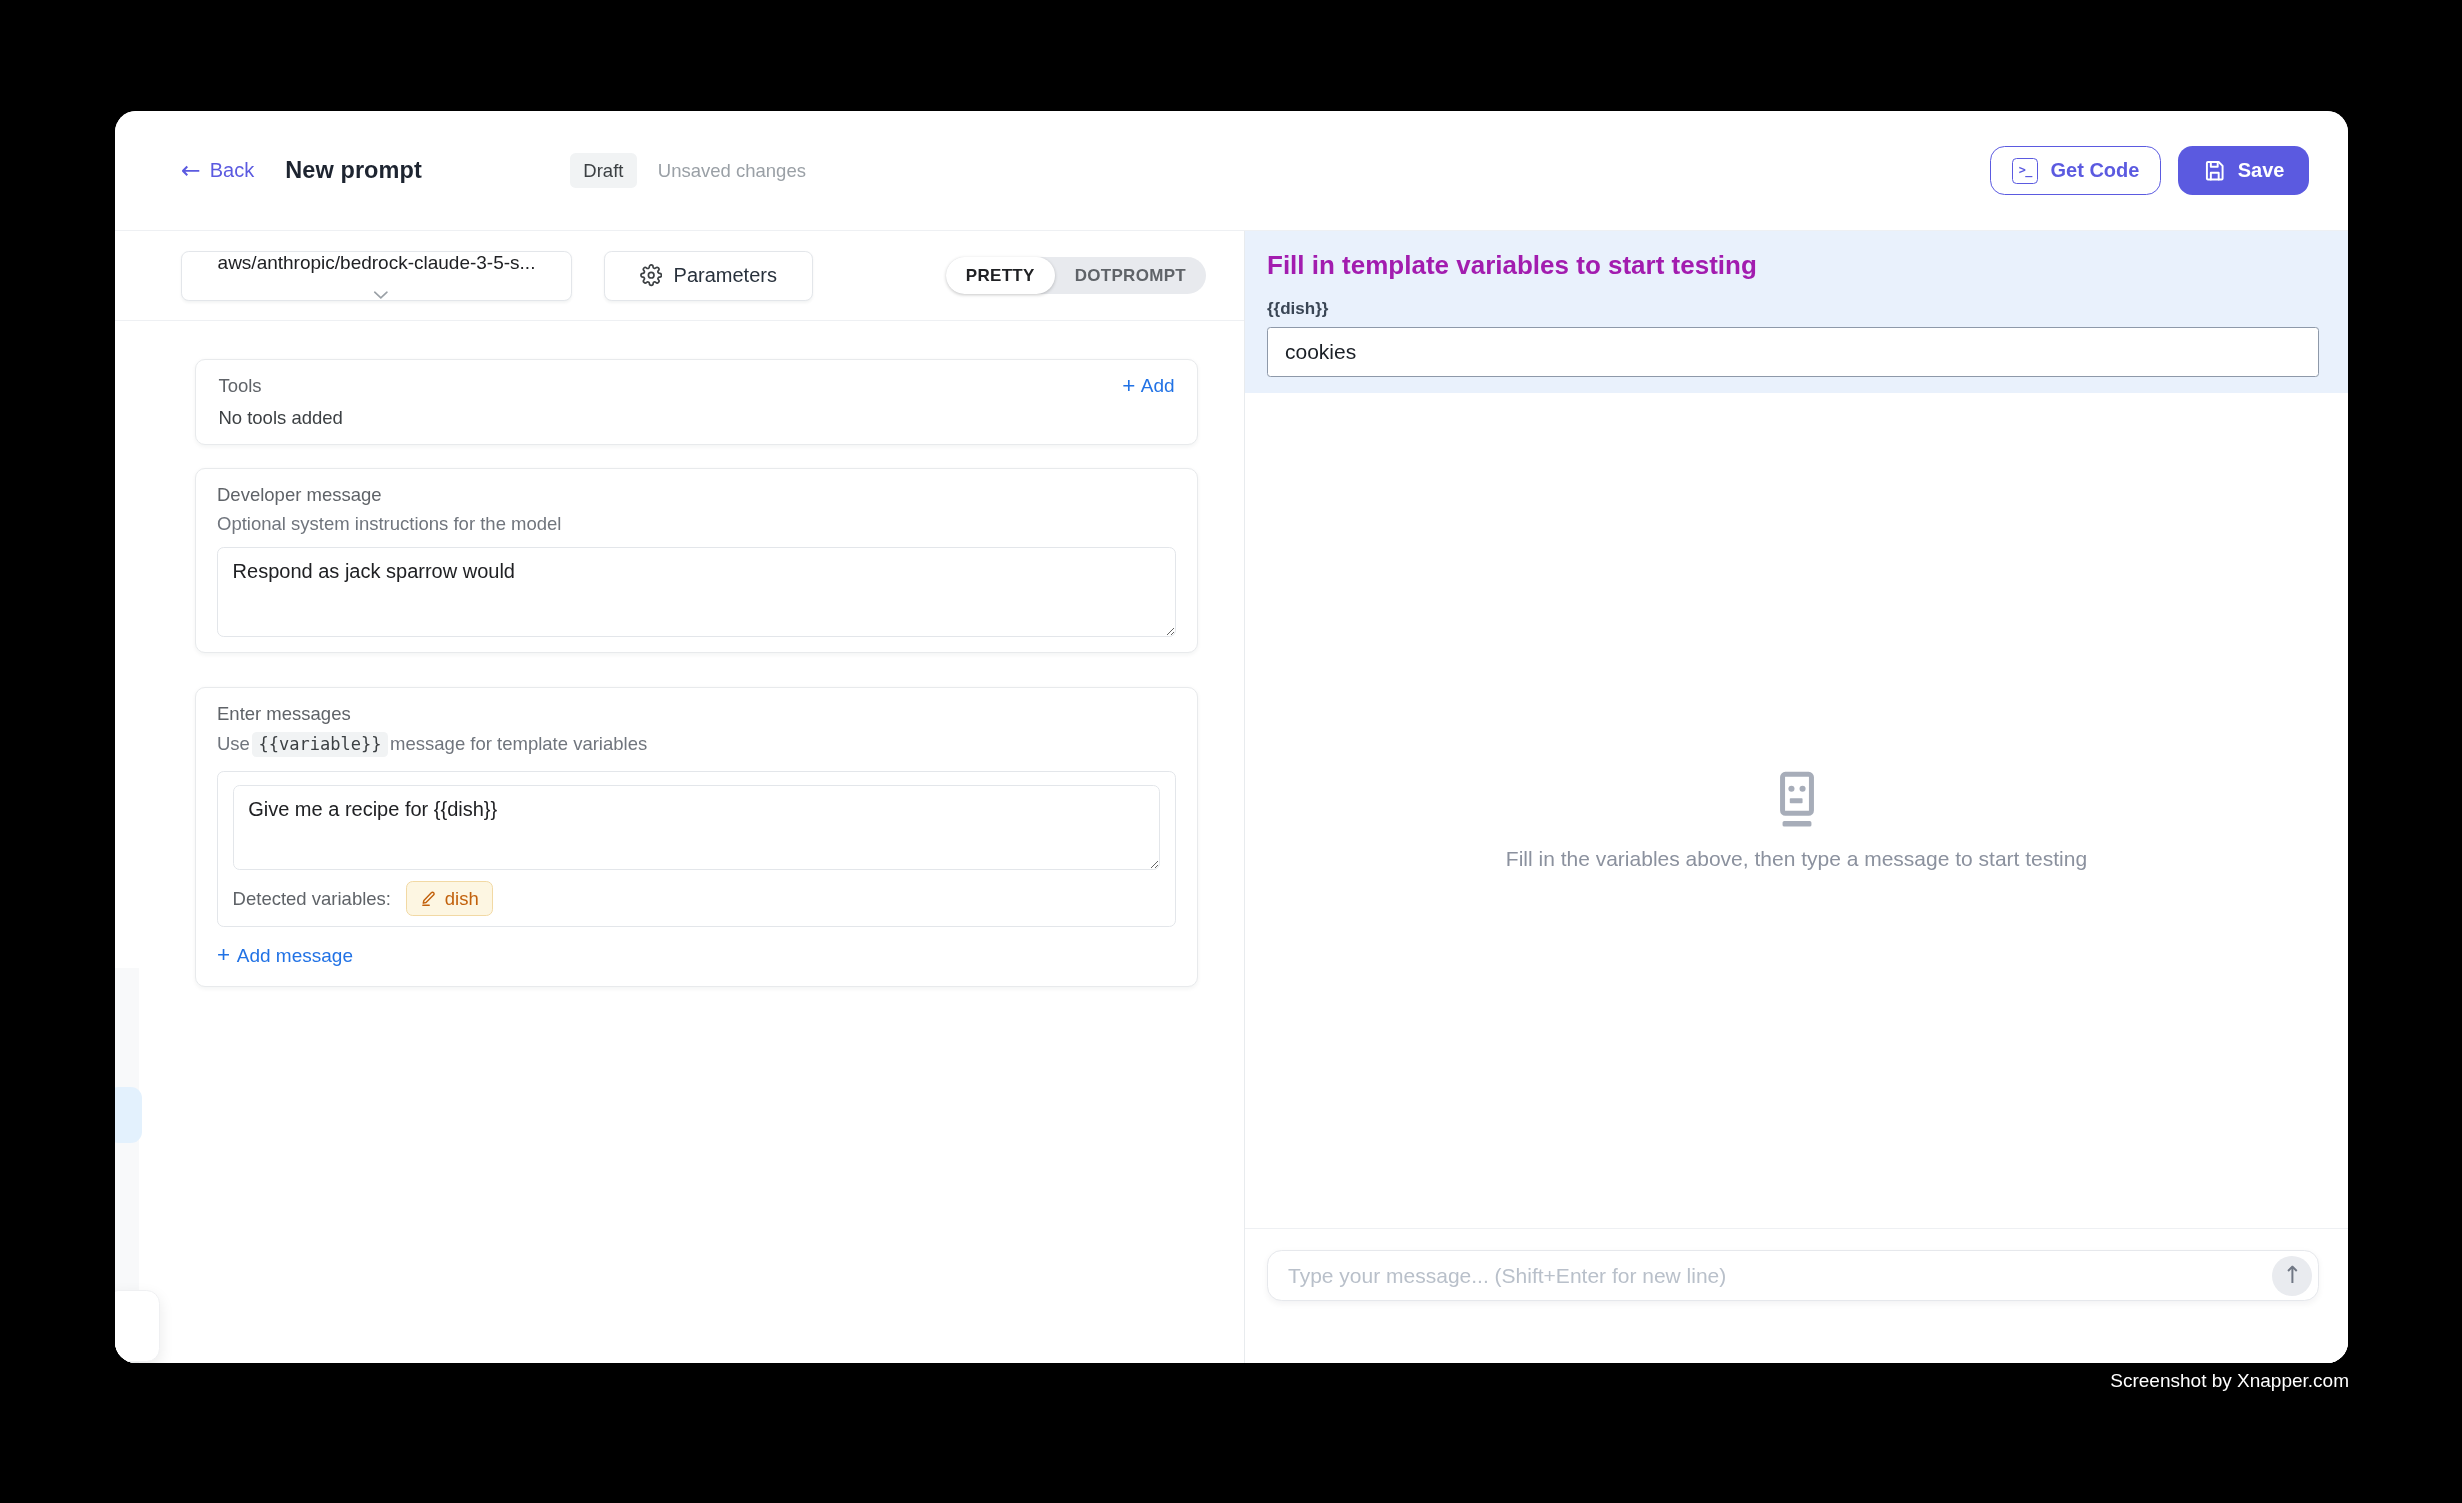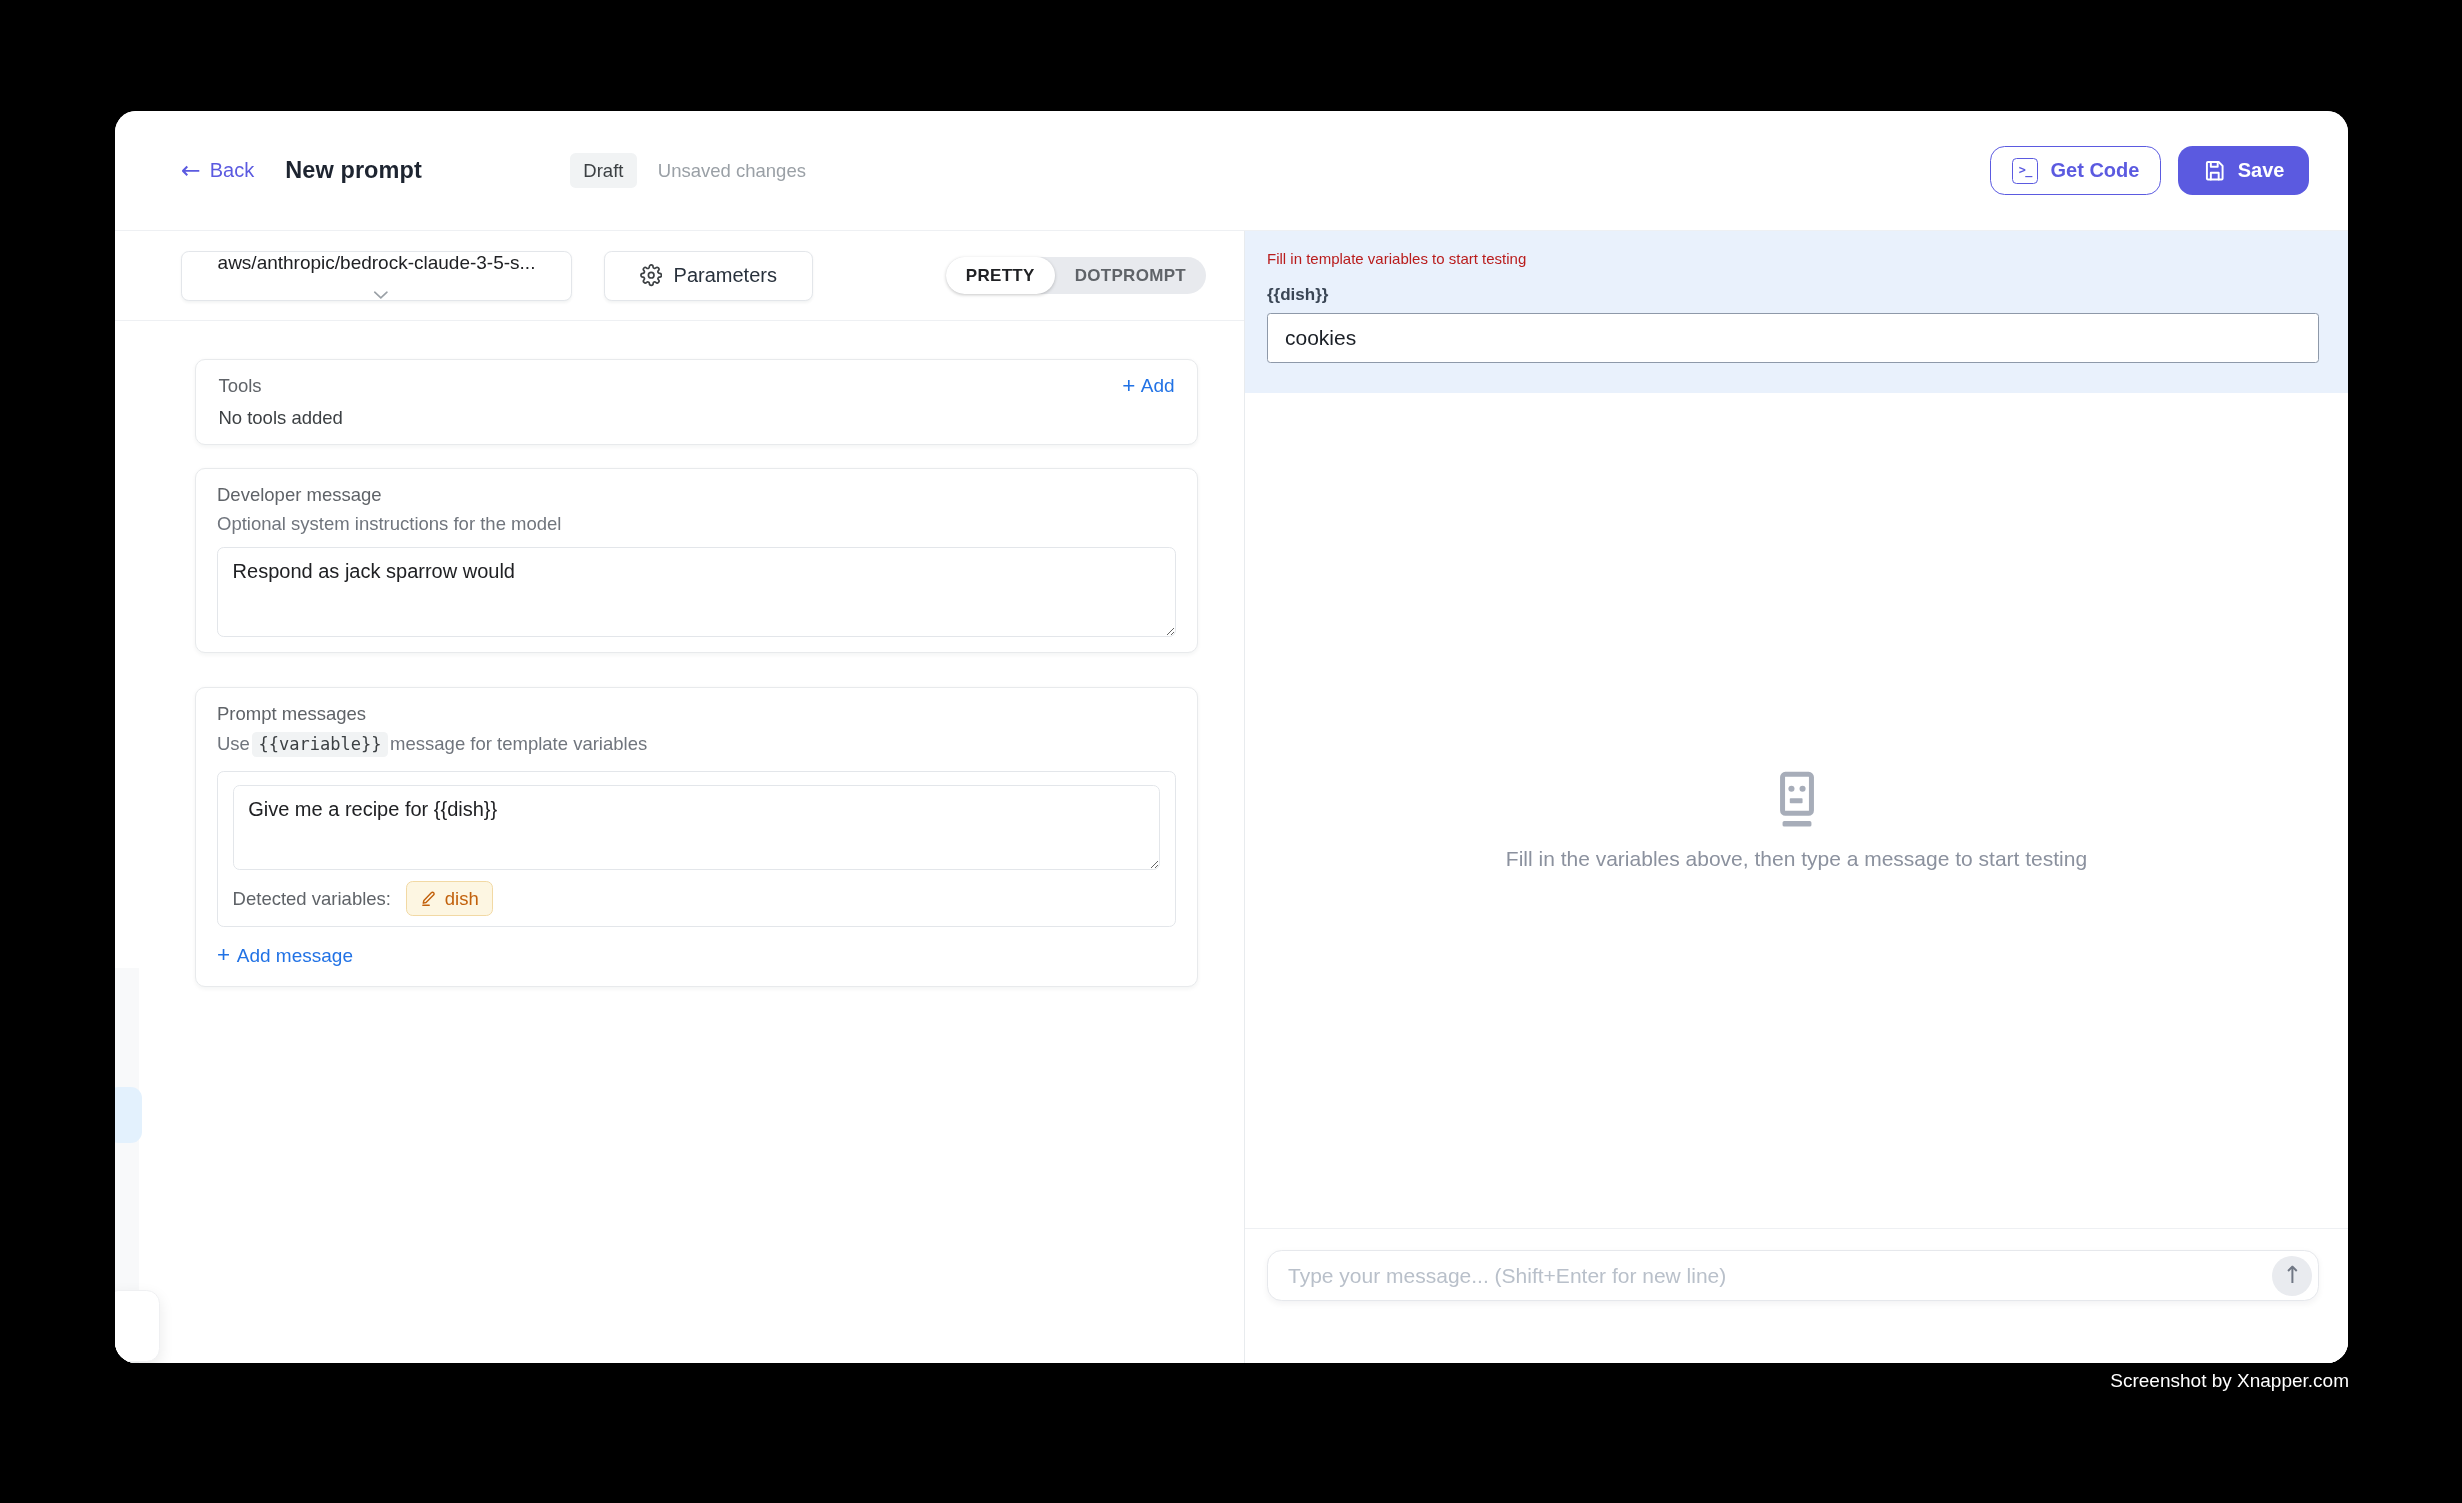--- a/index.html
+++ b/index.html
@@ -61,21 +61,21 @@
   .add-msg{margin-top:17px;display:inline-flex;align-items:center;gap:6.7px;color:#2172e5;font-size:19px;font-weight:500;cursor:pointer;text-decoration:none;}
 
   
   .sliver{position:absolute;left:0;top:857px;bottom:0;width:24px;background:#f8f9fa;z-index:4;}
   .sliver-highlight{position:absolute;left:-7.8px;top:119px;width:35px;height:56px;background:#e3f1fd;border-radius:11.2px;}
   .sliver-box{position:absolute;left:-10px;top:322px;width:55px;height:72px;background:#fff;border:0.6px solid #eff0f2;border-radius:13.4px;box-shadow:0 5.6px 14.6px rgba(0,0,0,.09);}
 
   
   .right-panel{position:absolute;left:1129px;top:120px;right:0;bottom:0;border-left:1.1px solid #e8ebee;background:#fff;}
   .var-section{height:162px;background:#e9f1fc;padding:19px 29px 0 22px;}
-  .tester-title{font-size:15px;font-weight:400;color:#b91c1c;}
+  .tester-title{font-size:26px;font-weight:700;color:#a21caf;}
   .var-label{margin-top:18px;font-size:17px;font-weight:600;color:#3a4655;}
   .var-input{display:block;width:100%;margin-top:7.8px;height:50px;border:1.1px solid #8e99a9;border-radius:3.4px;padding:0 17px;font-size:21px;color:#1a1f26;font-family:inherit;outline:none;background:#fff;}
   .chat-area{position:absolute;left:0;right:0;top:162px;bottom:0;background:#fff;}
   .empty-state{position:absolute;left:0;right:0;top:378px;display:flex;flex-direction:column;align-items:center;gap:15.7px;}
   .empty-text{font-size:21px;color:#8b919e;}
   .chat-bottom{position:absolute;left:0;right:0;bottom:0;height:135px;border-top:1.1px solid #eef0f3;padding:21px 29px 0 22px;}
   .chat-input-bar{display:flex;align-items:center;height:51px;border:1.1px solid #e6e8ec;border-radius:14.6px;padding:0 5.6px 0 18px;box-shadow:0 2.2px 6.7px rgba(16,24,40,.05);background:#fff;}
   .chat-input{flex:1;border:none;outline:none;font-size:21px;color:#202124;font-family:inherit;background:transparent;}
   .chat-input::placeholder{color:#b9c0ca;}
   .send-btn{width:40px;height:40px;border-radius:50%;border:none;background:#e9ebef;color:#707784;font-size:23.5px;display:flex;align-items:center;justify-content:center;cursor:pointer;margin-left:7.8px;font-family:"DejaVu Sans",sans-serif;line-height:1;}
@@ -154,21 +154,21 @@
           <div class="tools-empty">No tools added</div>
         </section>
 
         <section class="card dev-card">
           <div class="card-label">Developer message</div>
           <div class="card-sub">Optional system instructions for the model</div>
           <textarea class="ta dev" style="">Respond as jack sparrow would</textarea>
         </section>
 
         <section class="card pm-card">
-          <div class="card-label">Prompt messages</div>
+          <div class="card-label">Enter messages</div>
           <div class="hint-row">
             <span>Use</span>
             <span class="code-chip">{{variable}}</span>
             <span>message for template variables</span>
           </div>
 
           <div class="msg-block">
             <div class="msg-body">
               <textarea class="ta msg" style="">Give me a recipe for {{dish}}</textarea>
               <div class="detected-row">

